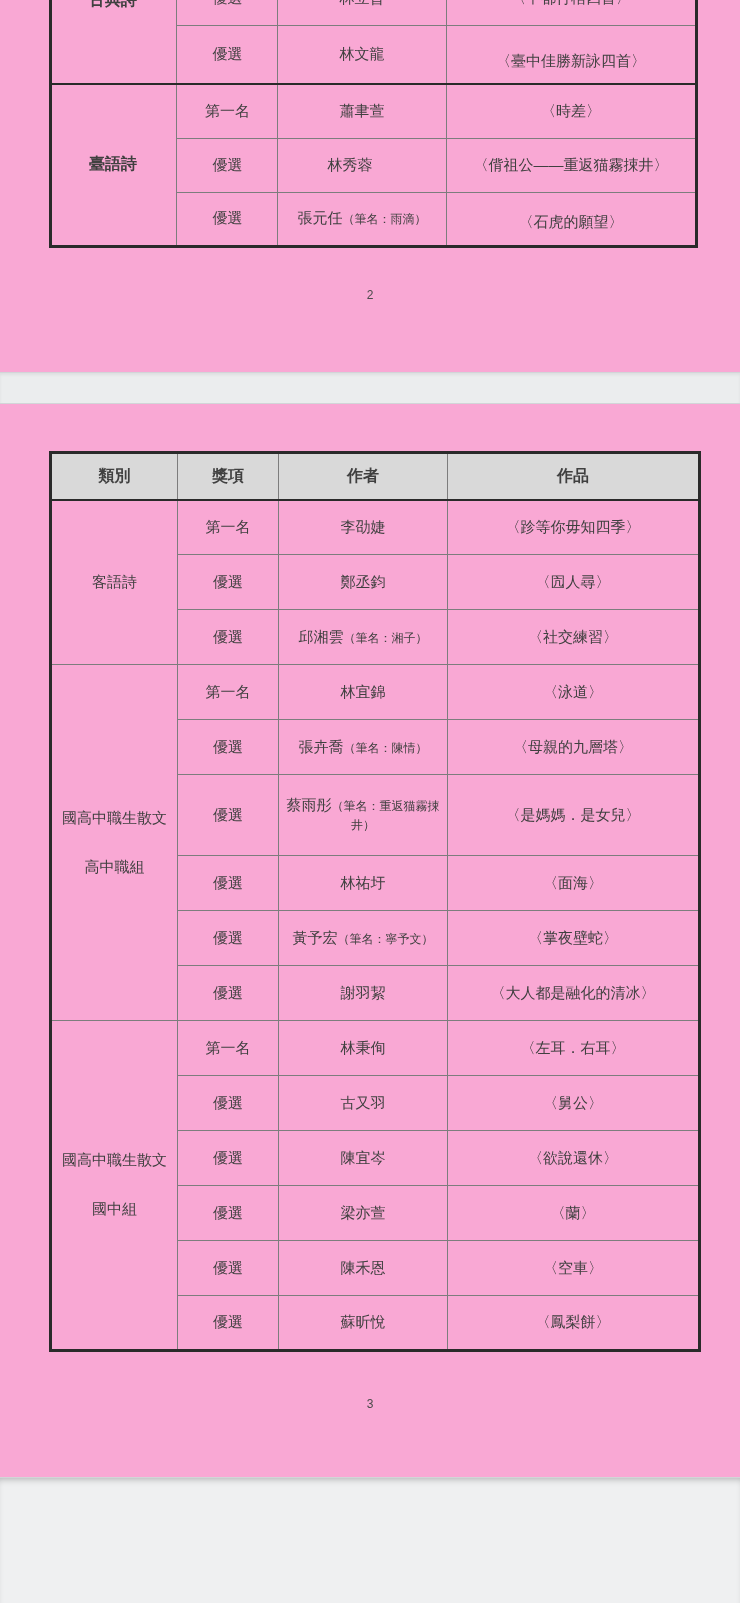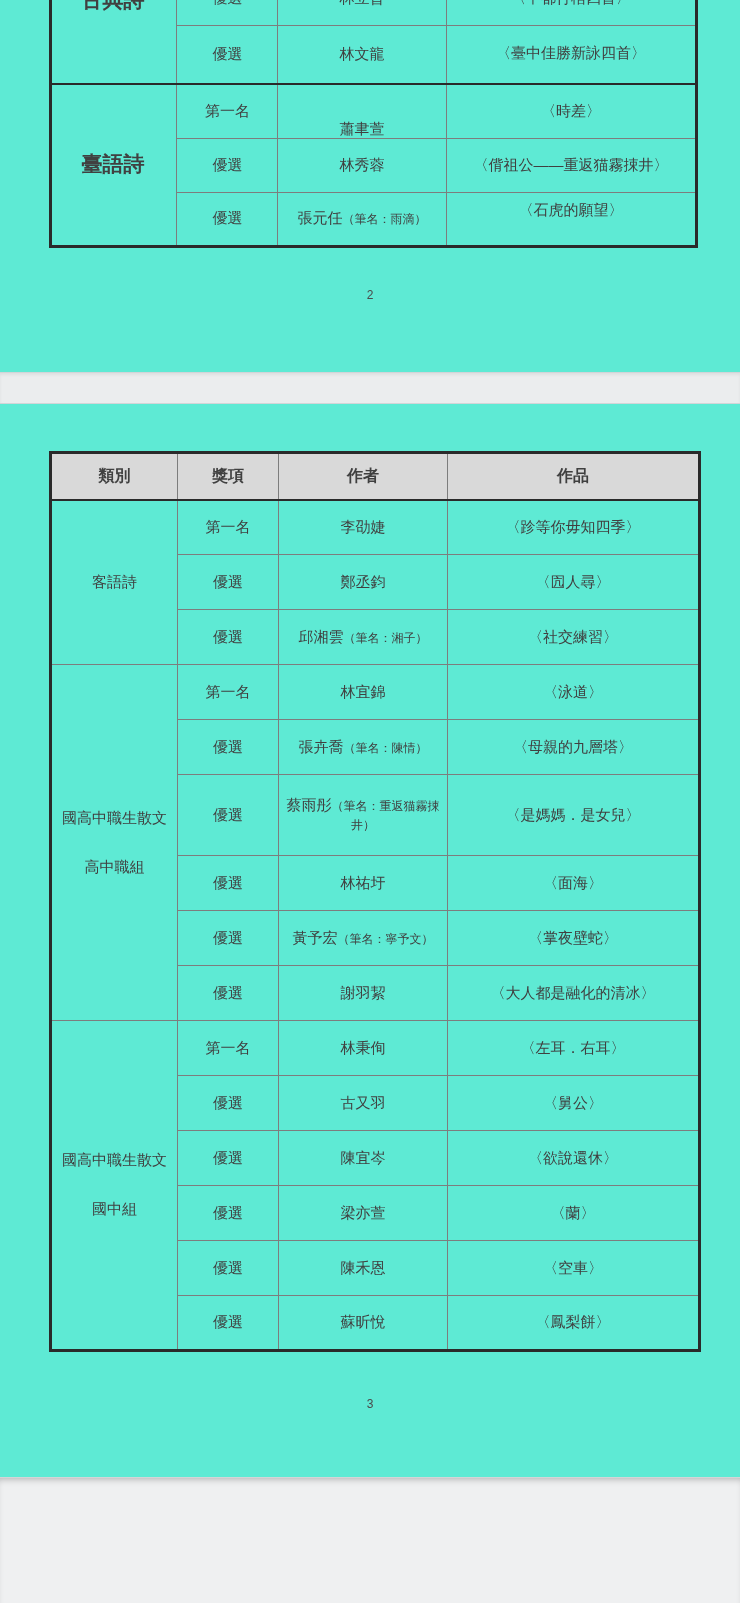--- a/index.html
+++ b/index.html
@@ -2,41 +2,41 @@
 <html><head>
 <meta charset="utf-8">
 <style>
   html,body { margin:0; padding:0; }
   body {
     width:740px; height:1603px; overflow:hidden; position:relative;
     background:#eff0f1;
     font-family:"Liberation Sans","DejaVu Sans",sans-serif;
     color:#404040;
   }
-  .paper { position:relative; width:740px; background:#5eead4; overflow:hidden; }
+  .paper { position:relative; width:740px; background:#f9a8d4; overflow:hidden; }
   .page2 { height:372px; }
   .page3 { height:1073px; }
   .break-band {
     width:740px; height:30px; background:#ebedee;
     border-top:1px solid #d2d5d8; border-bottom:1px solid #d2d5d8;
     box-shadow:inset 0 2px 3px rgba(0,0,0,0.06);
   }
   .bottom-area {
     width:740px; height:126px; background:#eff0f1;
     border-top:1px solid #d3d5d7;
     box-shadow:inset 0 5px 7px -4px rgba(0,0,0,0.28);
   }
   
   .vline,.hline { position:absolute; background:#7d7d7d; }
   .vline.heavy,.hline.heavy { background:#2a2a2a; }
   .t {
     position:absolute; height:22px; line-height:22px; text-align:center;
     font-size:15px; white-space:nowrap;
   }
-  .t.bold { font-weight:700; font-size:21px; }
+  .t.bold { font-weight:700; font-size:16px; }
   .note { font-size:12px; }
   .pagenum {
     position:absolute; left:0; width:740px; text-align:center;
     font-size:12px; color:#4a4a4a;
   }
   
   table.awards {
     border-collapse:collapse; table-layout:fixed;
     margin:47px 0 8px 49px; width:649px;
     border:3px solid #2a2a2a;
@@ -73,35 +73,35 @@
     <div class="hline heavy" style="left:49px;top:245px;width:649px;height:3px"></div>
 
     <span class="t bold" style="left:50px;top:-11px;width:126px">古典詩</span>
 
     <span class="t" style="left:178px;top:-13px;width:99px">優選</span>
     <span class="t" style="left:278px;top:-13px;width:168px">林立晉</span>
     <span class="t" style="left:447px;top:-13px;width:248px">〈中都行棺四首〉</span>
 
     <span class="t" style="left:178px;top:43px;width:99px">優選</span>
     <span class="t" style="left:278px;top:43px;width:168px">林文龍</span>
-    <span class="t" style="left:447px;top:42px;width:248px">〈臺中佳勝新詠四首〉</span>
+    <span class="t" style="left:447px;top:50px;width:248px">〈臺中佳勝新詠四首〉</span>
 
     <span class="t bold" style="left:50px;top:153px;width:126px">臺語詩</span>
 
     <span class="t" style="left:178px;top:100px;width:99px">第一名</span>
-    <span class="t" style="left:278px;top:118px;width:168px">蕭聿萱</span>
+    <span class="t" style="left:278px;top:100px;width:168px">蕭聿萱</span>
     <span class="t" style="left:447px;top:100px;width:248px">〈時差〉</span>
 
     <span class="t" style="left:178px;top:154px;width:99px">優選</span>
-    <span class="t" style="left:278px;top:154px;width:168px">林秀蓉</span>
+    <span class="t" style="left:266px;top:154px;width:168px">林秀蓉</span>
     <span class="t" style="left:447px;top:154px;width:248px">〈偝祖公——重返猫霧捒井〉</span>
 
     <span class="t" style="left:178px;top:207px;width:99px">優選</span>
     <span class="t" style="left:278px;top:207px;width:168px"><span>張元任</span><span class="note">（筆名：雨滴）</span></span>
-    <span class="t" style="left:447px;top:199px;width:248px">〈石虎的願望〉</span>
+    <span class="t" style="left:447px;top:211px;width:248px">〈石虎的願望〉</span>
   </div>
   <div class="pagenum" style="top:288px">2</div>
 </div>
 
 <div class="break-band"></div>
 
 <div class="paper page3">
   <table class="awards">
     <colgroup>
         <col style="width:127px">

